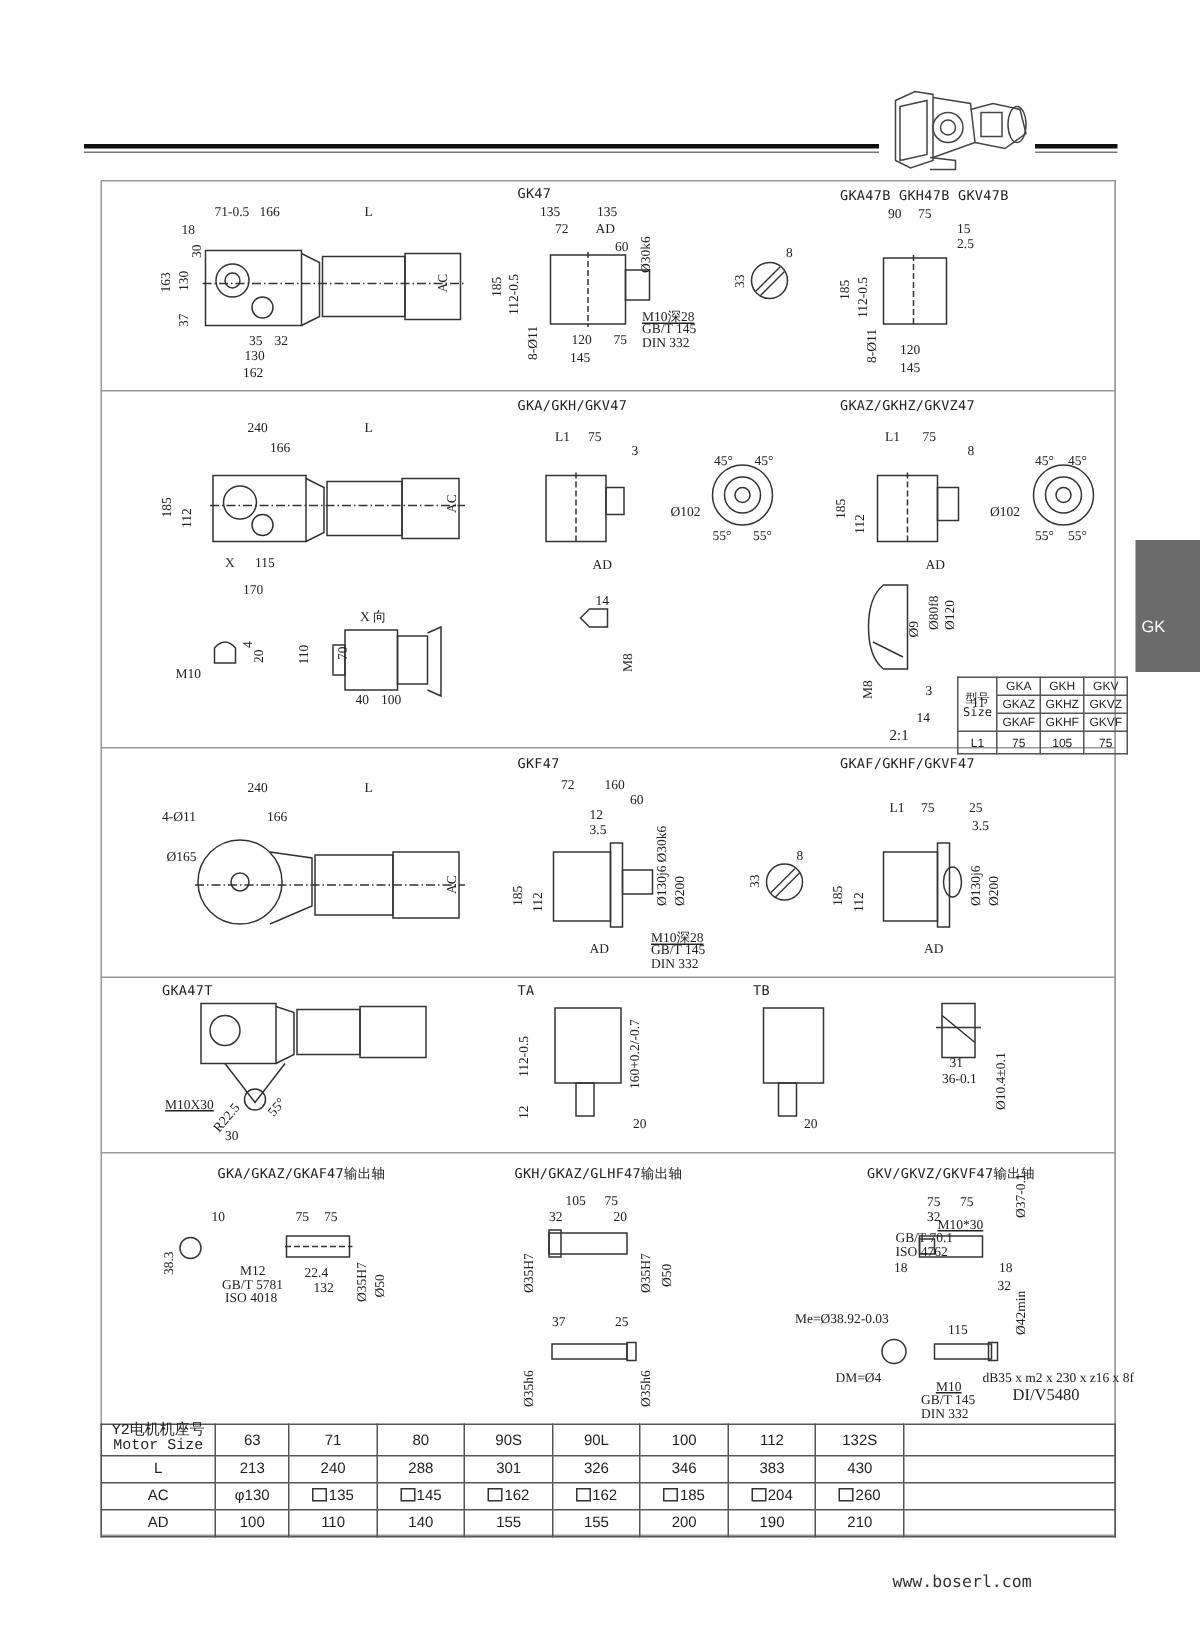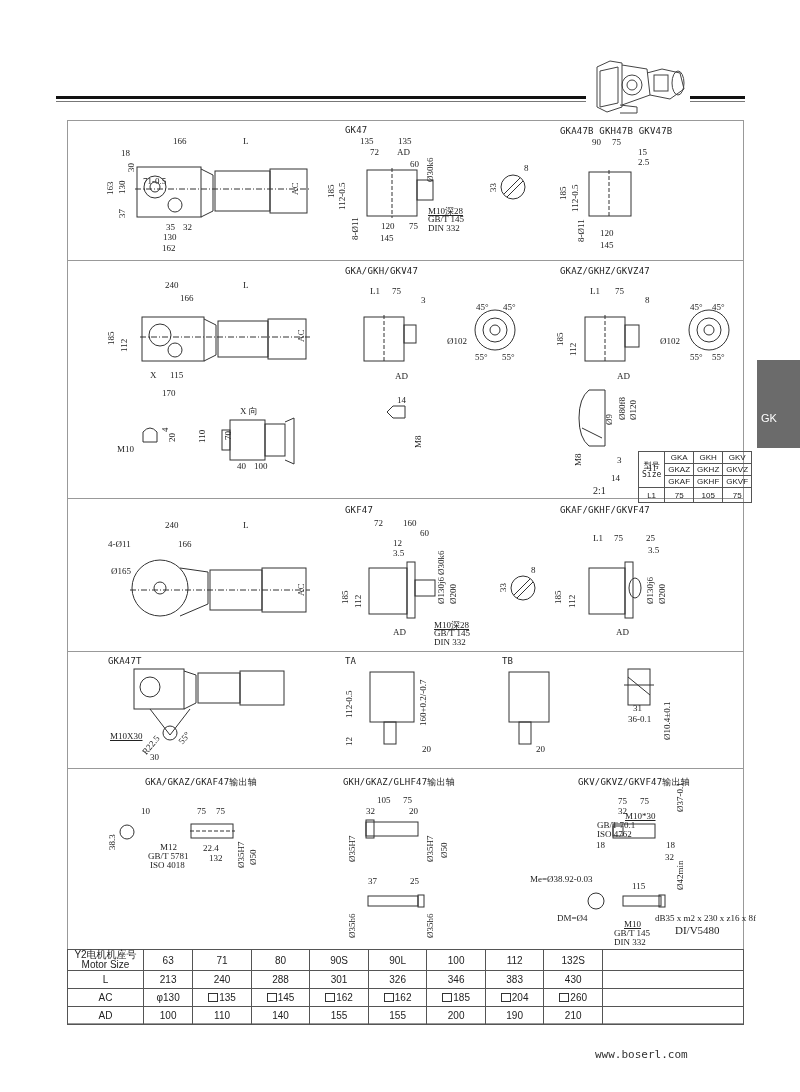--- a/index.html
+++ b/index.html
@@ -9,21 +9,21 @@
   .hsep{position:absolute;left:67px;width:677px;height:1px;background:#999;}
   .vsep{position:absolute;width:1px;background:#999;}
   .lbl{position:absolute;font-family:"DejaVu Sans Mono",monospace;font-size:9px;letter-spacing:0.2px;color:#222;white-space:nowrap;}
   .dim{position:absolute;font-family:"Liberation Serif",serif;font-size:9px;color:#222;white-space:nowrap;}
   .vt{transform:rotate(-90deg);transform-origin:left top;}
   svg{position:absolute;overflow:visible;}
   .side-tab{position:absolute;left:757px;top:360px;width:43px;height:88px;background:#6b6b6b;}
   .side-tab span{position:absolute;left:4px;top:52px;color:#fff;font-family:"Liberation Sans",sans-serif;font-size:11px;}
   table.ms{position:absolute;left:67px;top:949px;width:677px;border-collapse:collapse;font-family:"Liberation Sans",sans-serif;font-size:10px;}
   table.ms td{border:1px solid #555;text-align:center;height:17px;padding:0;color:#222;}
-  table.ms td.h{font-size:10px;line-height:10px;font-family:Liberation Sans, sans-serif;}
+  table.ms td.h{font-size:10px;line-height:10px;font-family:Liberation Mono, monospace;}
   table.ms td.blank{width:140px;}
   .sq{display:inline-block;width:10px;height:9px;border:1px solid #333;margin-right:1px;vertical-align:-1px;box-sizing:border-box;}
   .footer{position:absolute;left:595px;top:1048px;font-family:"DejaVu Sans Mono",monospace;font-size:11px;color:#333;}
   table.size{position:absolute;left:638px;top:451px;border-collapse:collapse;font-family:"Liberation Sans",sans-serif;font-size:8px;}
   table.size td{border:1px solid #555;text-align:center;padding:0 3px;height:11px;}
 </style>
 </head>
 <body>
 
 <div class="hdr-line" style="left:56px;top:96px;width:530px;height:3px;"></div>
@@ -65,21 +65,21 @@
       <rect x="2" y="2" width="64" height="50"></rect>
       <circle cx="20" cy="22" r="11"></circle>
         <circle cx="20" cy="22" r="5"></circle>
       <circle cx="40" cy="40" r="7"></circle>
       <path d="M66 4 L78 10 L78 46 L66 52"></path>
       <rect x="80" y="6" width="55" height="40"></rect>
       <rect x="135" y="4" width="37" height="44"></rect>
       <line x1="0" y1="24" x2="175" y2="24" stroke-dasharray="6,2,1,2"></line>
     </g>
   </svg>
-  <span class="dim" style="left:143px;top:136px;margin-top:40px;">71-0.5</span>
+  <span class="dim" style="left:143px;top:136px;">71-0.5</span>
   <span class="dim" style="left:173px;top:136px;">166</span>
   <span class="dim" style="left:243px;top:136px;">L</span>
   <span class="dim" style="left:121px;top:148px;">18</span>
   <span class="dim vt" style="left:126px;top:172px;">30</span>
   <span class="dim vt" style="left:105px;top:195px;">163</span>
   <span class="dim vt" style="left:117px;top:194px;">130</span>
   <span class="dim vt" style="left:117px;top:218px;">37</span>
   <span class="dim" style="left:166px;top:222px;">35</span>
   <span class="dim" style="left:183px;top:222px;">32</span>
   <span class="dim" style="left:163px;top:232px;">130</span>

